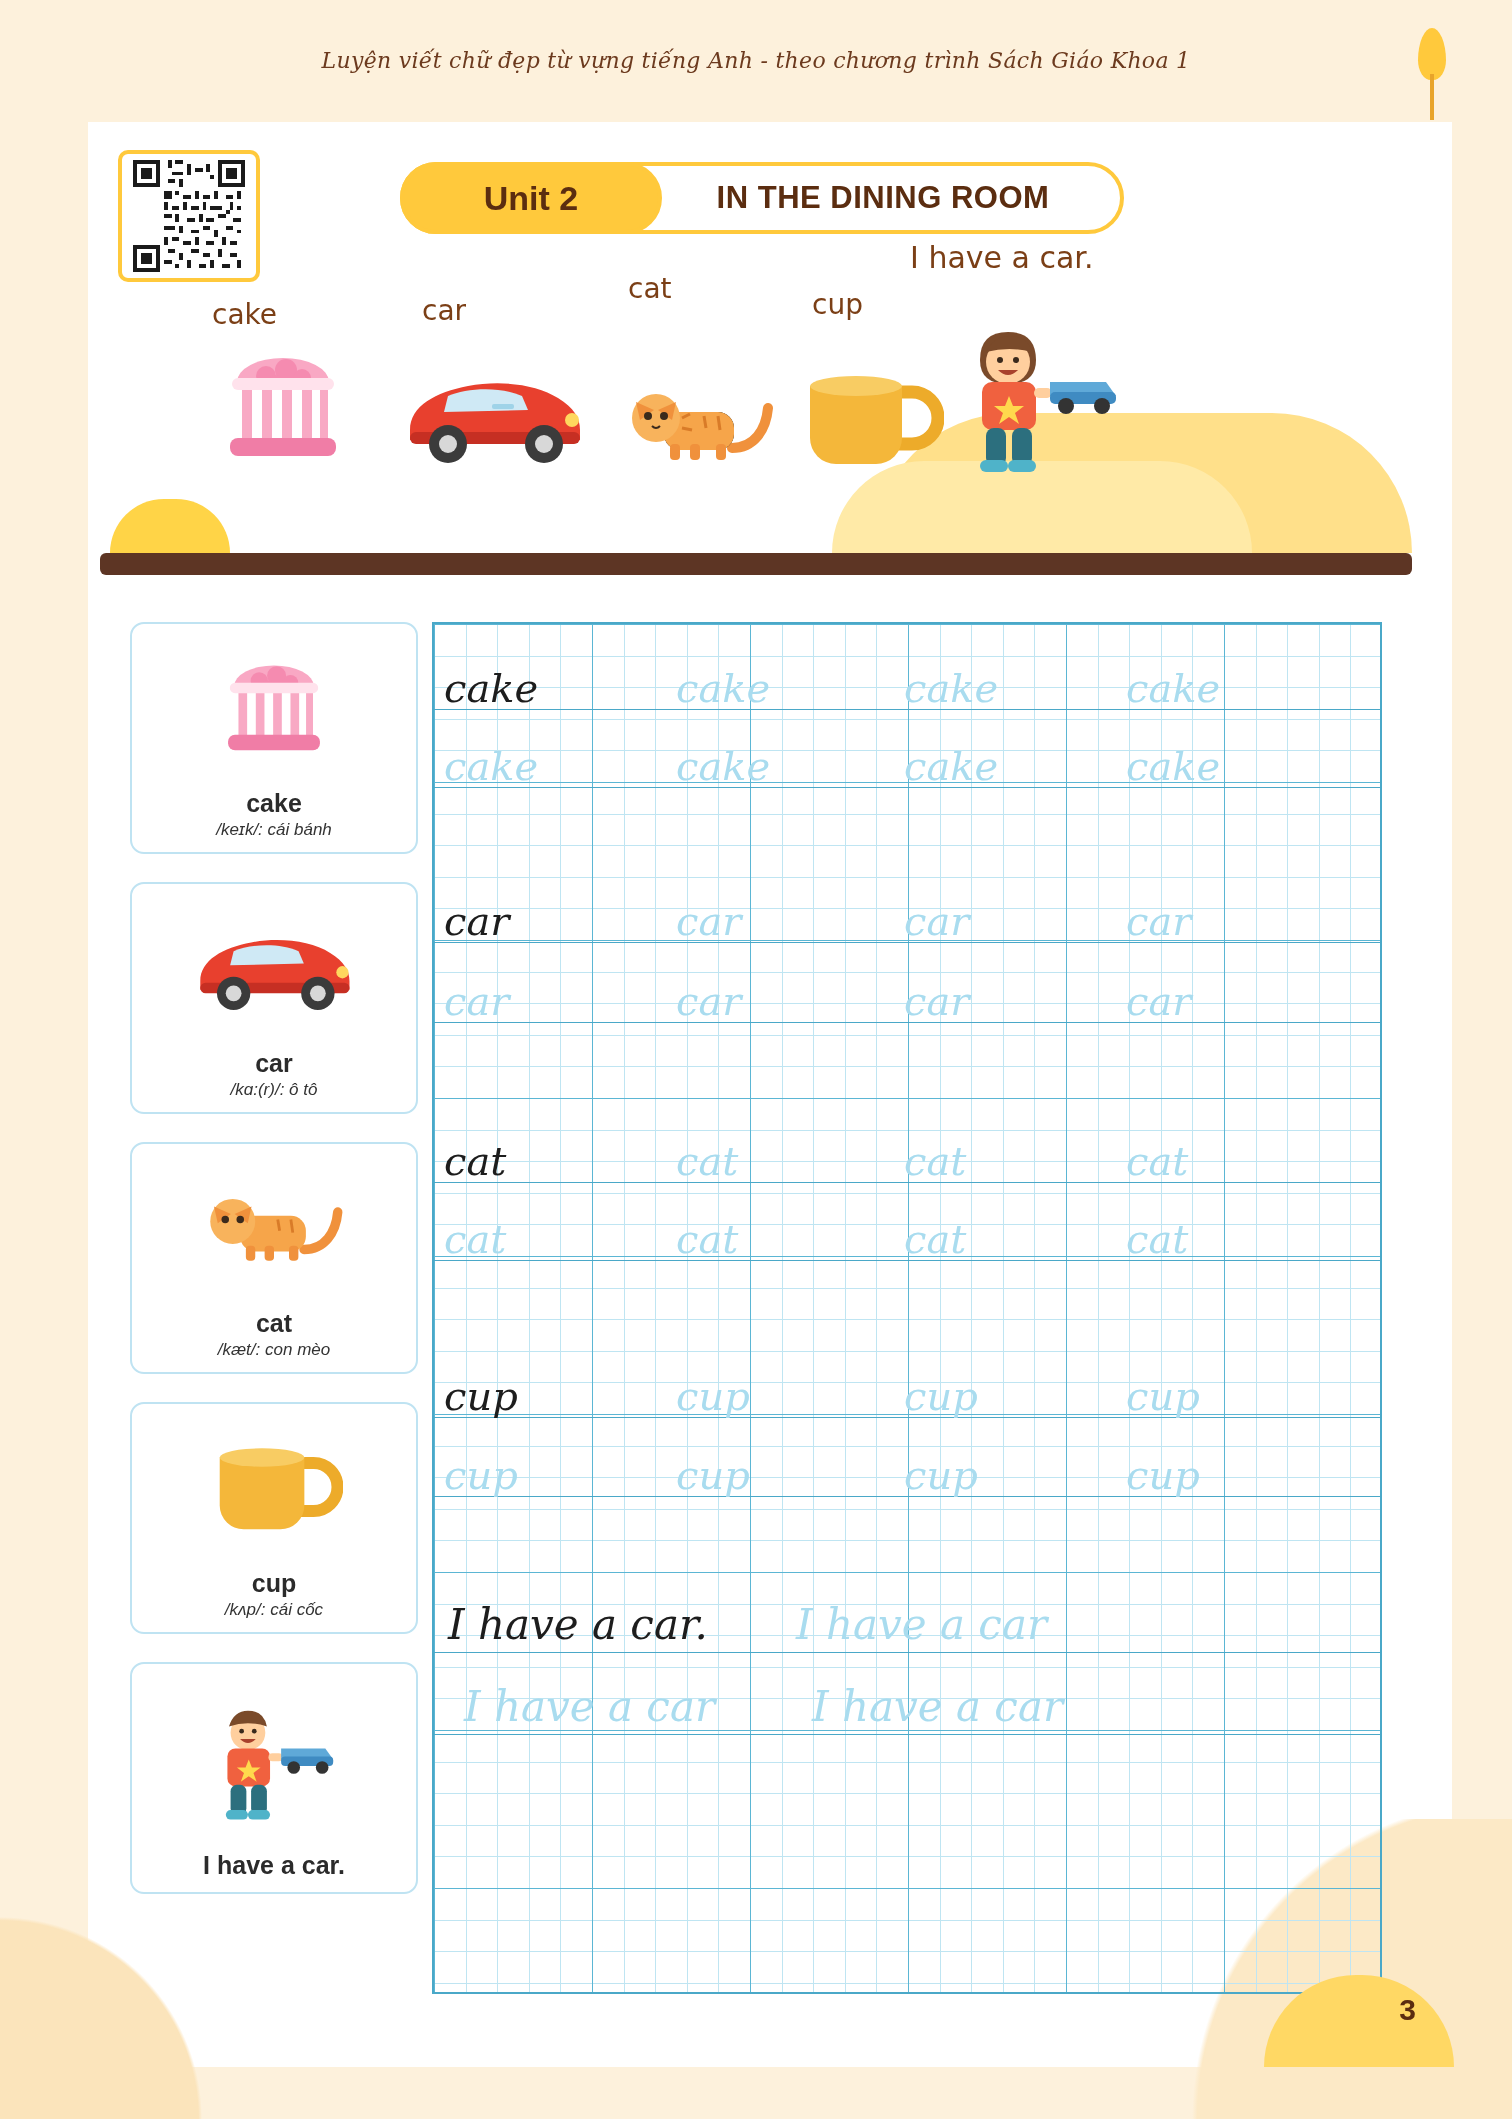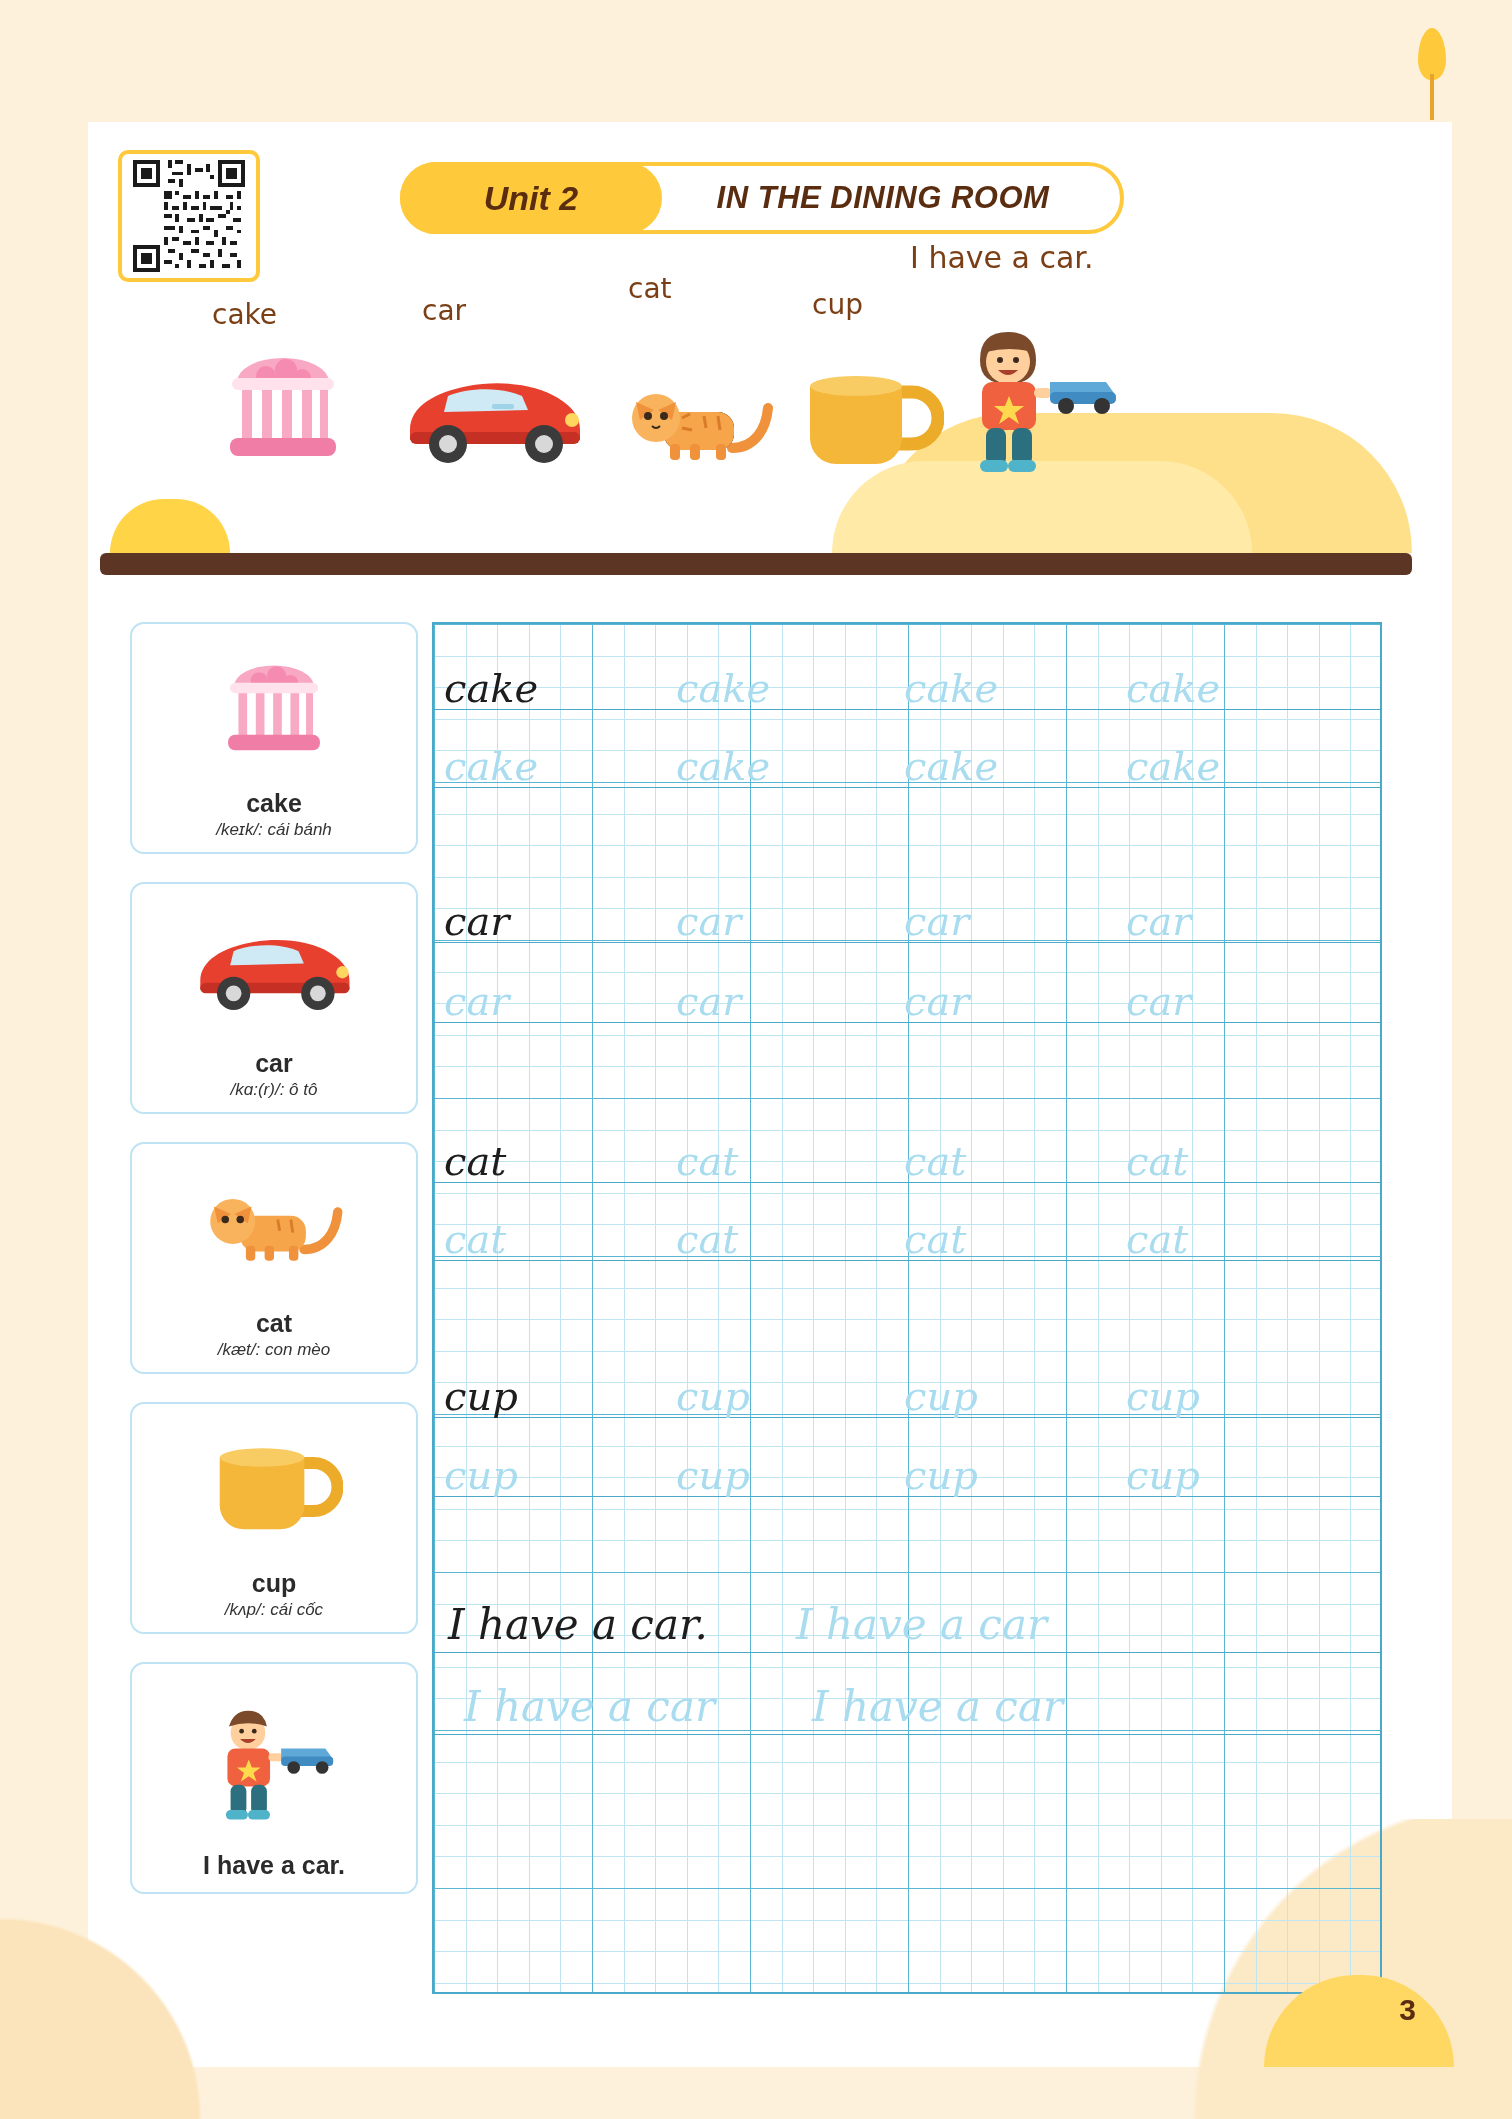--- a/index.html
+++ b/index.html
@@ -116,21 +116,20 @@
     left: 400px;
     top: 162px;
     height: 72px;
     width: 724px;
     border: 4px solid #ffc93c;
     border-radius: 40px;
     background: #ffffff;
     display: flex;
     align-items: center;
     box-sizing: border-box;
-    font-style: italic;
   }
   .unit-badge {
     height: 64px;
     min-width: 254px;
     margin: -4px 0 -4px -4px;
     background: #ffc93c;
     border-radius: 36px;
     display: flex;
     align-items: center;
     justify-content: center;
@@ -317,20 +316,21 @@
 
 <div class="page">
 
   <div class="band-top"></div>
   <div class="band-left"></div>
   <div class="band-right"></div>
   <div class="band-bottom"></div>
   <div class="corner-bl"></div>
   <div class="corner-br"></div>
 
+  <div class="header-title">Luyện viết chữ đẹp từ vựng tiếng Anh - theo chương trình Sách Giáo Khoa 1</div>
 
   <div class="tree">
     <div class="crown"></div>
     <div class="trunk"></div>
   </div>
 
   <div class="qr-box">
     <svg class="qr-img" viewBox="0 0 29 29" shape-rendering="crispEdges">
       <rect width="29" height="29" fill="#ffffff"></rect>
       <g fill="#1a1a1a">

